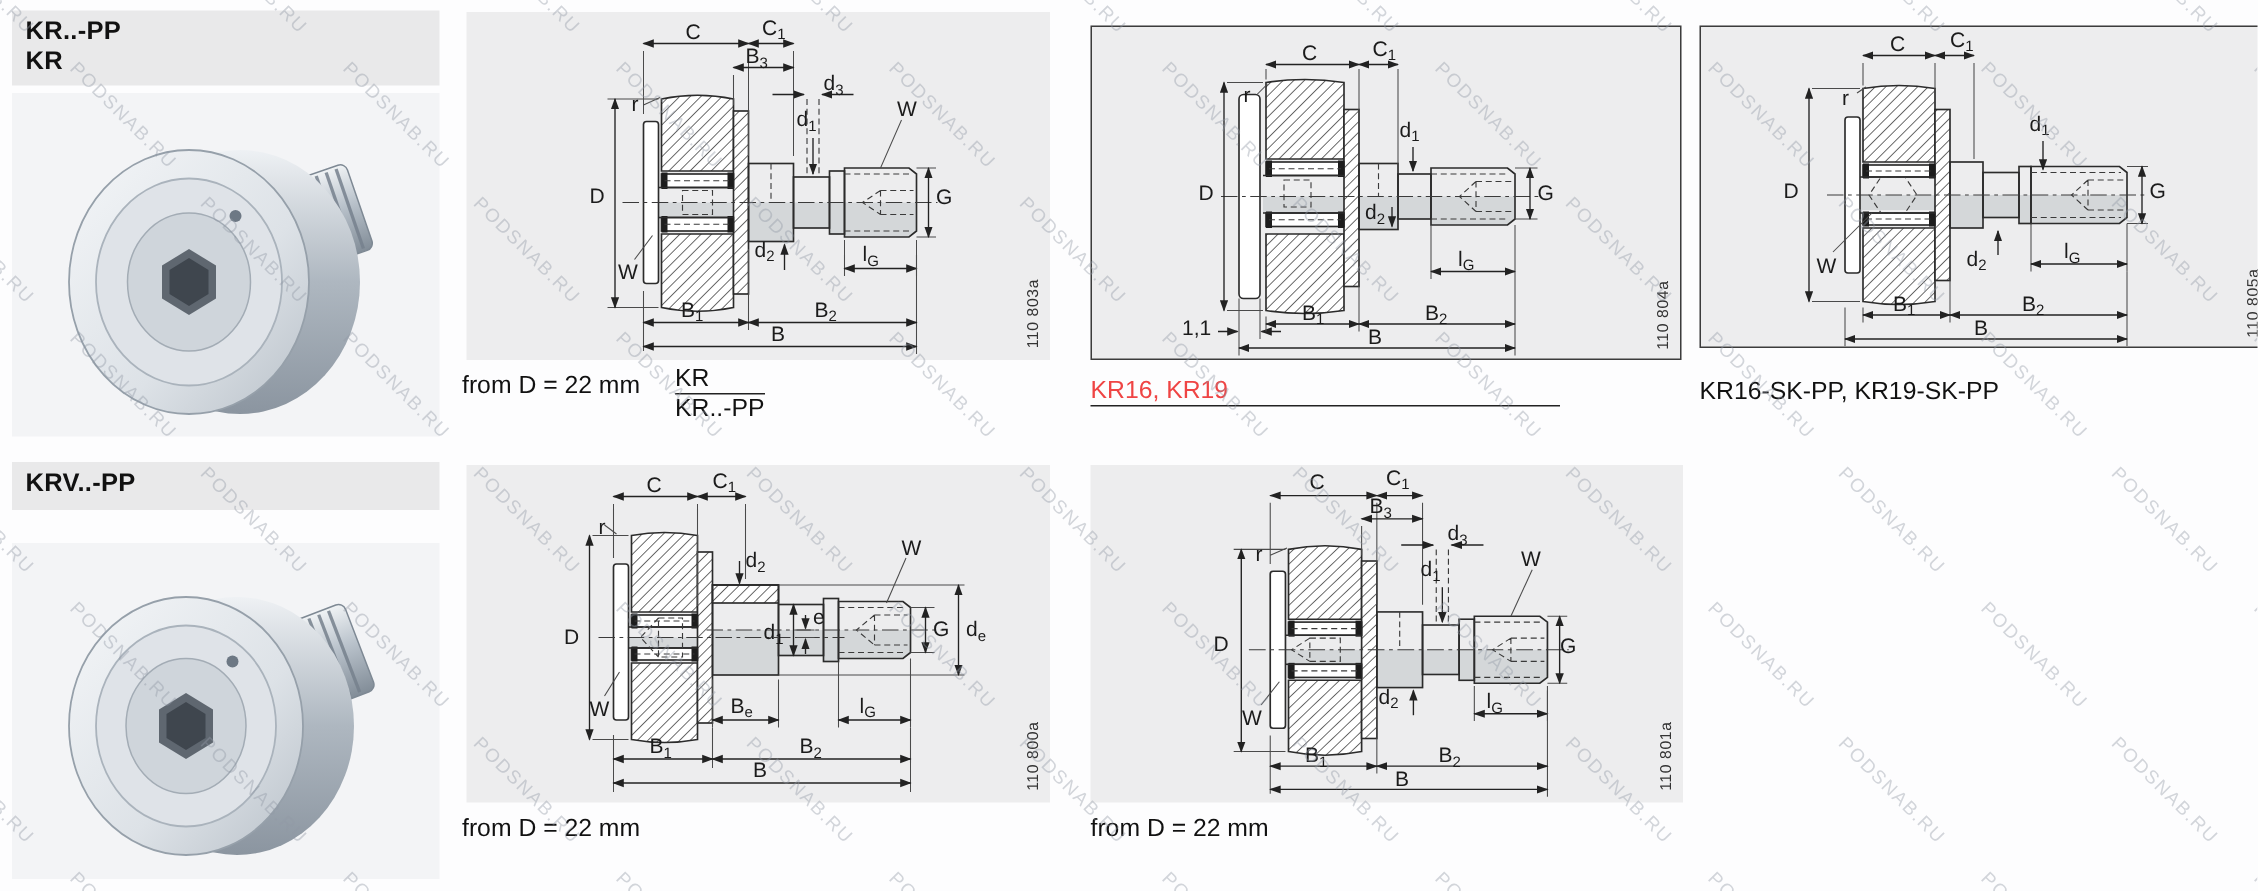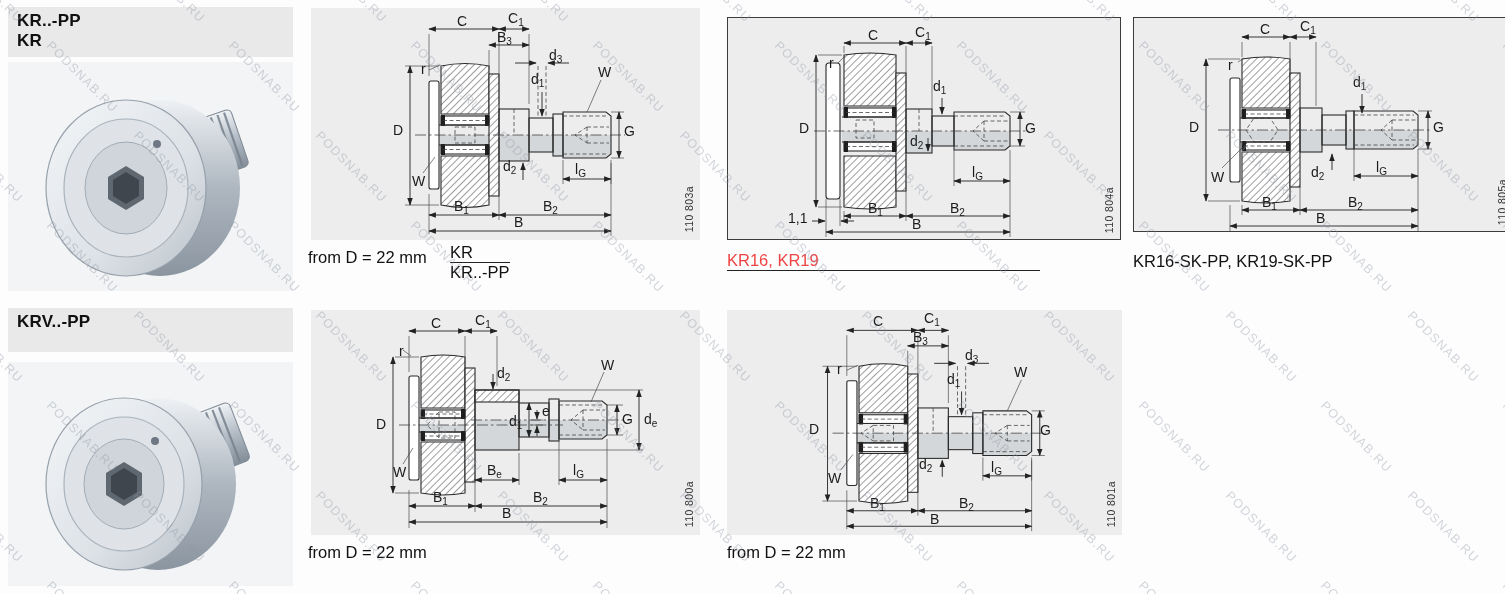--- a/index.html
+++ b/index.html
@@ -295,21 +295,21 @@
     <span class="dl" style="left:242px;top:142px">l<sub>G</sub></span>
     <span class="dl" style="left:77px;top:152px">W</span>
     <span class="dl" style="left:128px;top:177px">B<sub>1</sub></span>
     <span class="dl" style="left:214px;top:177px">B<sub>2</sub></span>
     <span class="dl" style="left:182px;top:193px">B</span>
     <span class="fig-no" style="left:362px;bottom:6px">110 805a</span>
   </div>
 
   <span class="cap" style="left:1133px;top:252px">KR16-SK-PP, KR19-SK-PP</span>
 
-  <div class="band" style="left:8px;top:308px;width:285px;height:44px;">
+  <div class="band" style="left:8px;top:308px;width:285px;height:32px;">
     <h2>KRV..-PP</h2>
   </div>
 
   <div class="photo-panel" style="left:8px;top:362px;width:285px;height:224px;">
     <svg width="285" height="224" viewBox="0 0 285 224">
       <g transform="rotate(-21 150 118)">
         <rect x="148" y="70" width="96" height="62" rx="5" fill="url(#lgStud)" stroke="#7e8994" stroke-width="1"></rect>
         <g stroke="#76818d" stroke-width="2.2" opacity=".85">
           <line x1="156" y1="72" x2="156" y2="130"></line>
             <line x1="163" y1="72" x2="163" y2="130"></line>

